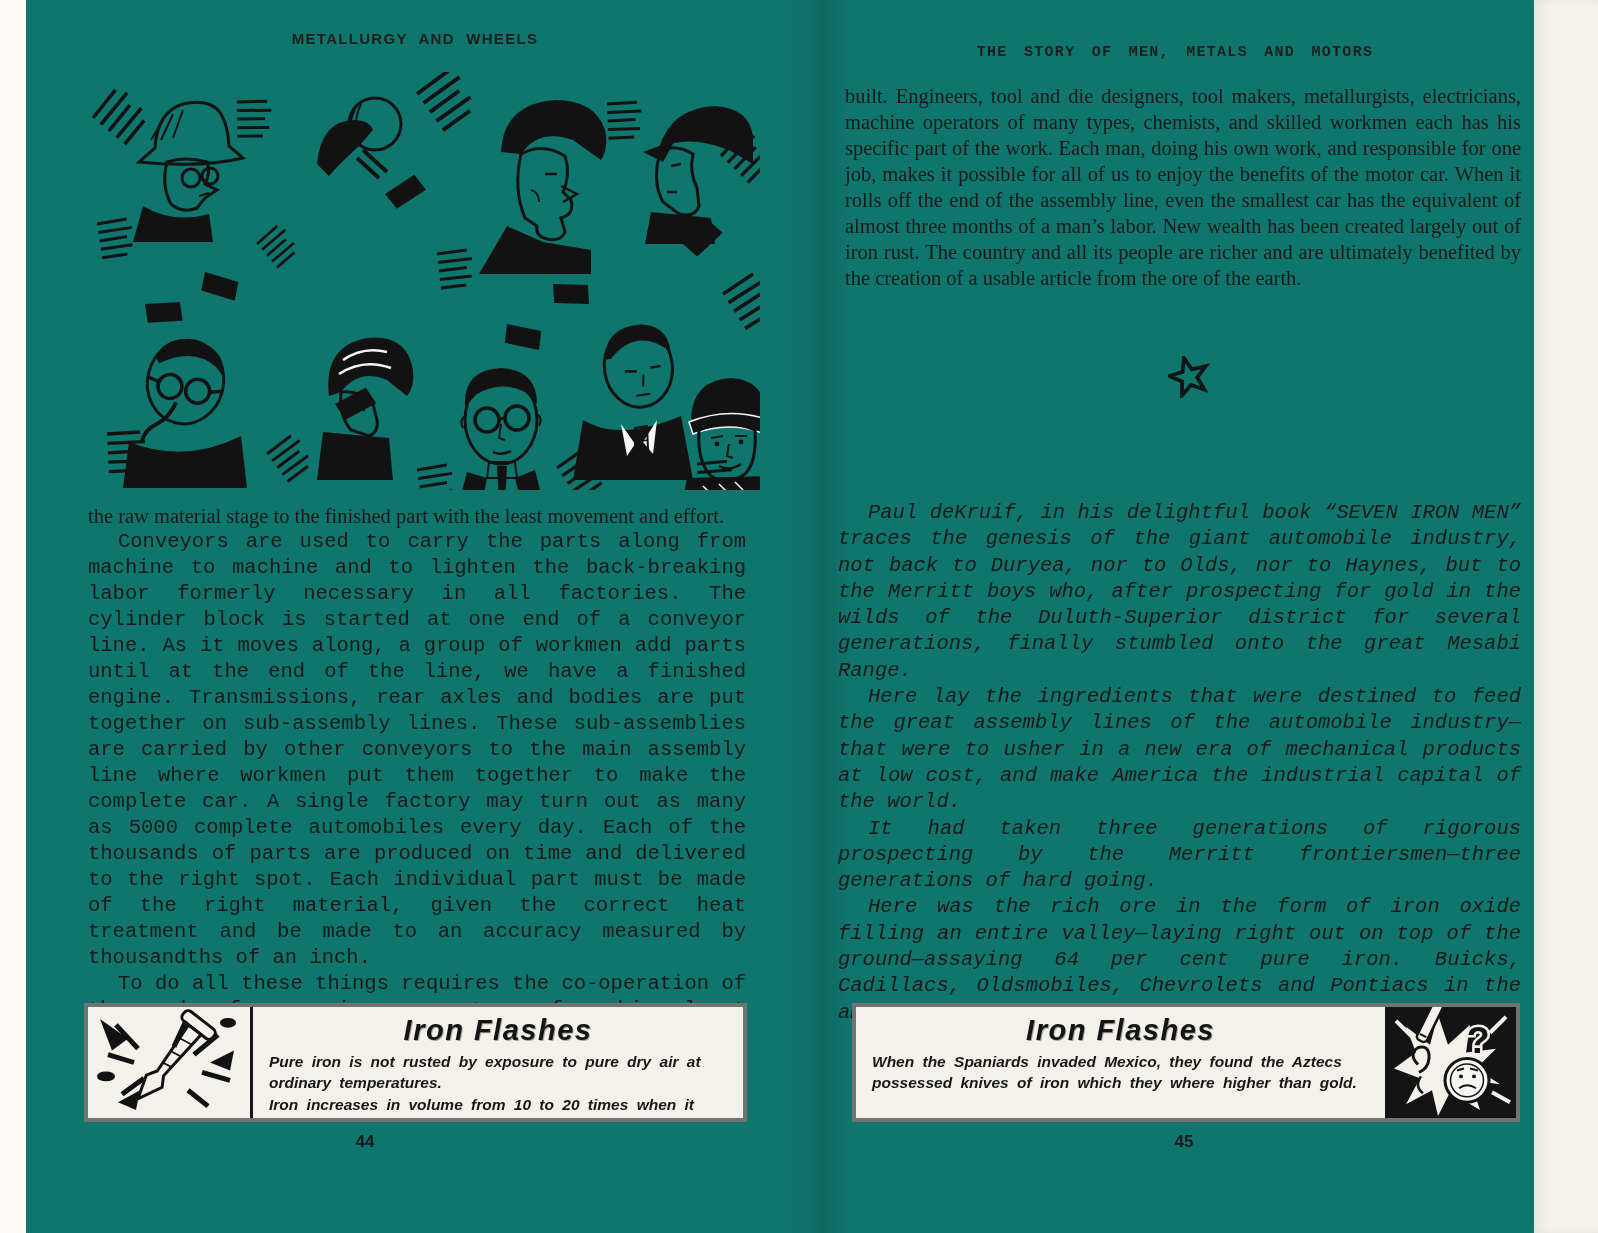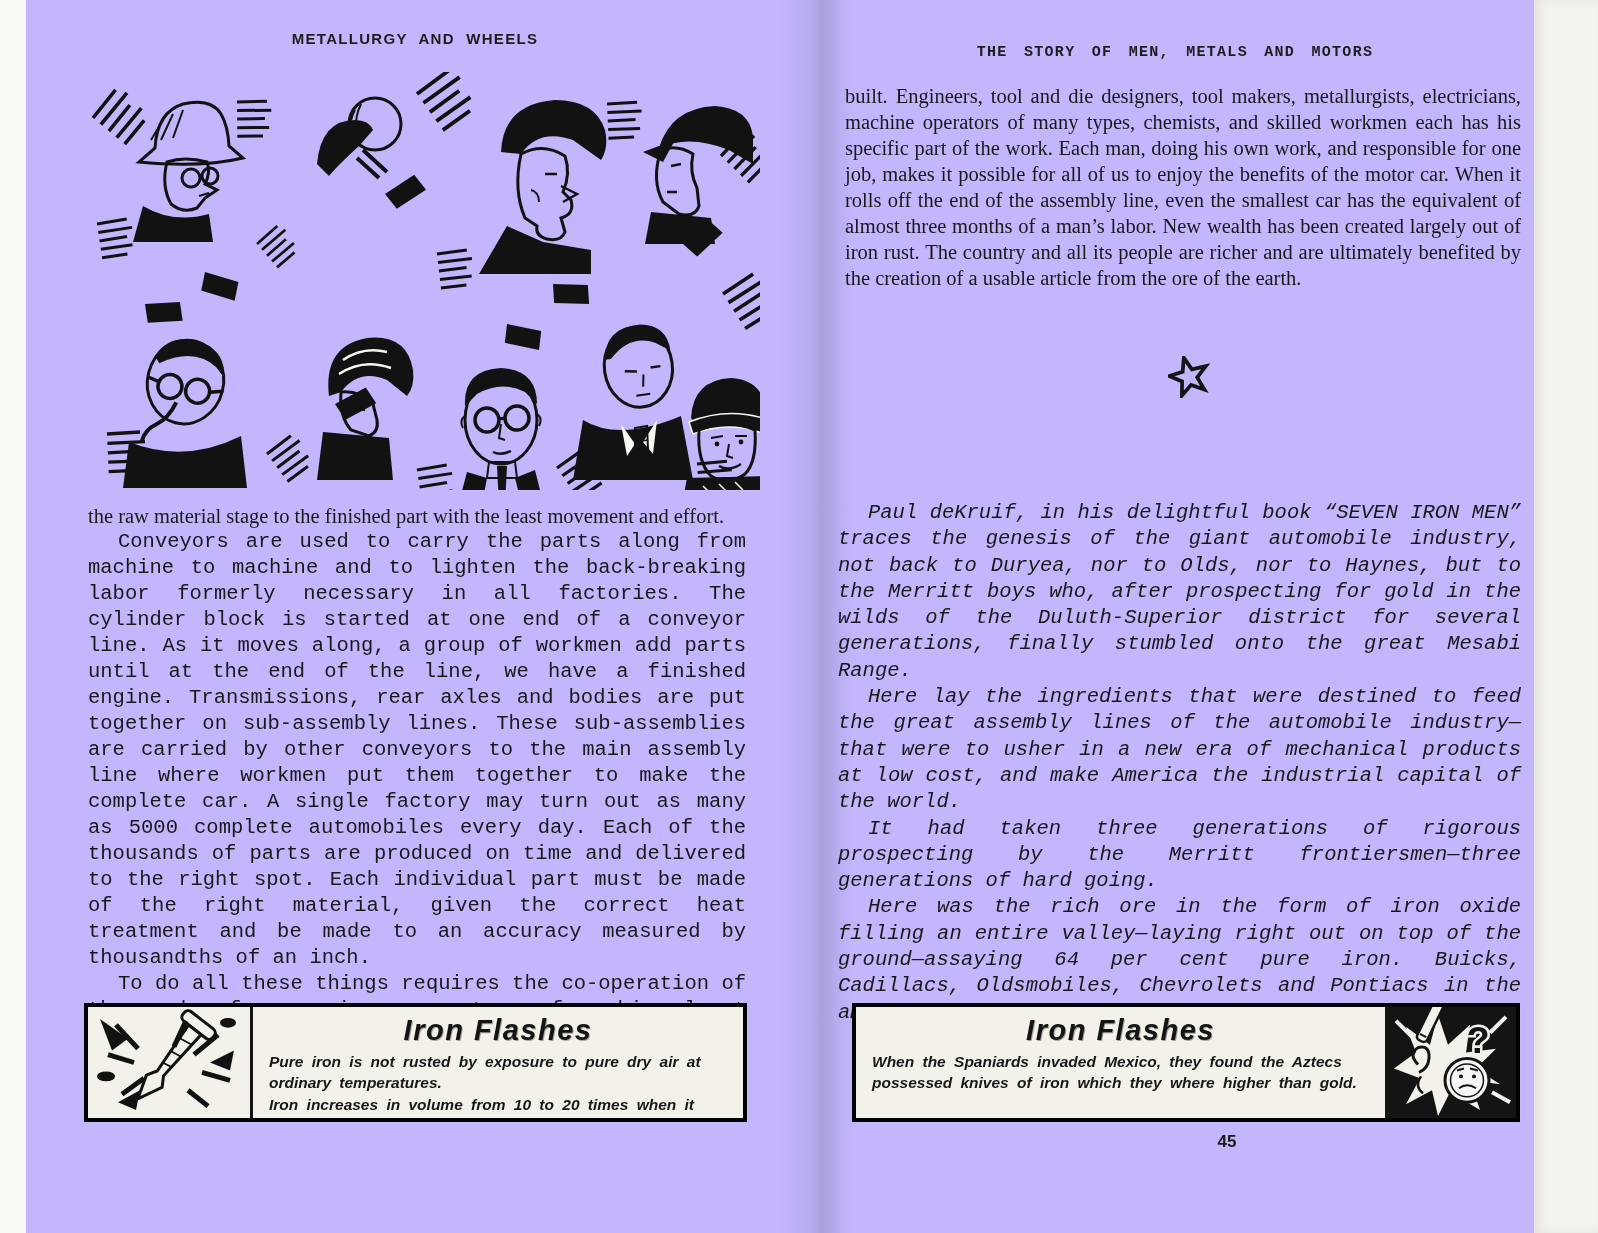--- a/index.html
+++ b/index.html
@@ -1,16 +1,16 @@
 <!DOCTYPE html>
 <html><head>
 <meta charset="utf-8">
 <style>
   html,body{margin:0;padding:0;background:#dddbd4;}
-  .spread{position:relative;width:1598px;height:1233px;background:#c4b5fd;overflow:hidden;
+  .spread{position:relative;width:1598px;height:1233px;background:#0f766e;overflow:hidden;
           font-family:"Liberation Serif",serif;color:#191919;}
   .edge-left{position:absolute;left:0;top:0;width:26px;height:100%;background:#fbfaf7;}
   .edge-right{position:absolute;left:1534px;top:0;width:64px;height:100%;background:#f4f2ec;
               box-shadow:inset 6px 0 10px rgba(0,0,0,0.06);}
   .gutter{position:absolute;left:778px;top:0;width:76px;height:100%;
           background:linear-gradient(90deg,rgba(0,0,0,0) 0%,rgba(0,0,0,0.05) 40%,rgba(0,0,0,0.12) 58%,rgba(0,0,0,0.03) 85%,rgba(0,0,0,0) 100%);}
   .running-head{position:absolute;font-family:"Liberation Sans",sans-serif;font-weight:700;
                 font-size:15px;letter-spacing:1.3px;word-spacing:6px;color:#1d1d1d;text-align:center;}
   #rh-left{left:85px;top:30px;width:660px;}
   #rh-right{left:845px;top:44px;width:660px;font-family:Liberation Mono, monospace;}
@@ -18,38 +18,38 @@
   .bodytext{position:absolute;text-align:justify;font-size:20.5px;line-height:26px;}
   #left-body{left:88px;top:503px;width:658px;}
   #right-body{left:845px;top:83px;width:676px;}
   #italic-body{left:838px;top:500px;width:683px;font-style:italic;line-height:26.3px;}
   .bodytext p{margin:0;}
   .ind{text-indent:30px;font-family:Liberation Mono, monospace;}
   .star-wrap{position:absolute;left:1168px;top:356px;width:42px;height:42px;}
   .reprint-head{position:absolute;left:845px;top:420px;width:660px;text-align:center;
                 font-family:"Liberation Sans",sans-serif;font-style:italic;font-weight:700;
                 font-size:21px;line-height:35px;word-spacing:3px;color:#161616;}
-  .flash-box{position:absolute;top:1003px;height:119px;border:4px solid #000000;background:#f3f1ea;
+  .flash-box{position:absolute;top:1003px;height:119px;border:4px solid #737373;background:#f3f1ea;
              display:flex;box-sizing:border-box;}
   #box-left{left:84px;width:663px;}
   #box-right{left:852px;width:668px;}
   .flash-icon{flex:0 0 auto;position:relative;}
   #box-left .flash-icon{width:162px;border-right:3px solid #161616;}
   #box-right .flash-icon{width:128px;border-left:3px solid #161616;background:#141414;}
   .flash-icon svg{display:block;width:100%;height:100%;}
   .flash-text{flex:1;padding:5px 16px 4px 16px;overflow:hidden;}
   .flash-title{text-align:center;font-family:"Liberation Sans",sans-serif;font-style:italic;
                font-weight:700;font-size:29px;letter-spacing:1.5px;color:#141414;margin:2px 0 4px 0;
                text-shadow:1px 1px 0 rgba(20,20,20,0.35);}
   .flash-line{font-family:"Liberation Sans",sans-serif;font-style:italic;font-weight:700;
               font-size:15.5px;line-height:1.38;word-spacing:4px;color:#171717;margin:0;}
   .page-num{position:absolute;top:1132px;width:560px;text-align:center;
             font-family:"Liberation Sans",sans-serif;font-weight:700;font-size:17px;color:#1a1a1a;}
   #pn-left{left:85px;}
-  #pn-right{left:947px;}
+  #pn-right{left:904px;}
   .wc{stroke:#121212;fill:none;}
 </style>
 </head>
 <body>
 
 <div class="spread">
   <div class="edge-left"></div>
   <div class="edge-right"></div>
   <div class="gutter"></div>
 
@@ -203,20 +203,21 @@
         </g>
       </svg>
     </div>
     <div class="flash-text">
       <div class="flash-title">Iron Flashes</div>
       <p class="flash-line">Pure iron is not rusted by exposure to pure dry air at ordinary temperatures.</p>
       <p class="flash-line">Iron increases in volume from 10 to 20 times when it rusts.</p>
     </div>
   </div>
 
+  <div class="page-num" id="pn-left">44</div>
 
   <div class="running-head" id="rh-right">THE STORY OF MEN, METALS AND MOTORS</div>
 
   <div class="bodytext" id="right-body">
     <p>built. Engineers, tool and die designers, tool makers, metallurgists, electricians, machine operators of many types, chemists, and skilled workmen each has his specific part of the work. Each man, doing his own work, and responsible for one job, makes it possible for all of us to enjoy the benefits of the motor car. When it rolls off the end of the assembly line, even the smallest car has the equivalent of almost three months of a man’s labor. New wealth has been created largely out of iron rust. The country and all its people are richer and are ultimately benefited by the creation of a usable article from the ore of the earth.</p>
   </div>
 
   <div class="star-wrap">
     <svg viewBox="0 0 36 36">
       <polygon points="18,1 22.1,12.3 34.2,12.8 24.7,20.2 28,31.8 18,25 8,31.8 11.3,20.2 1.8,12.8 13.9,12.3" fill="none" stroke="#141414" stroke-width="3.2" stroke-linejoin="miter" transform="rotate(-15 18 18)"></polygon>

